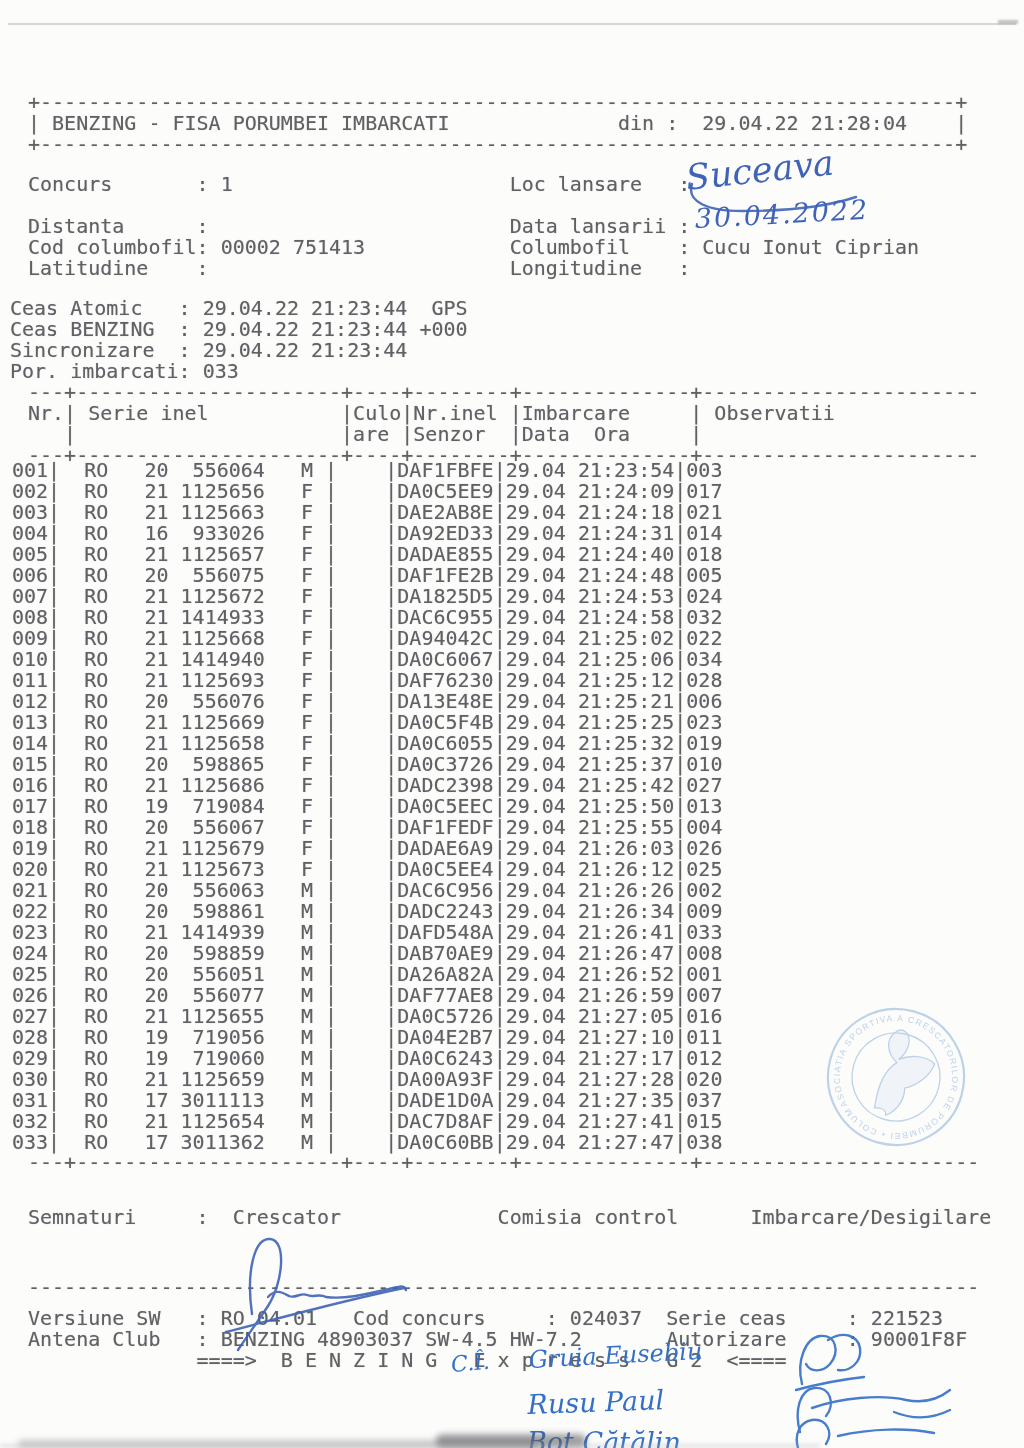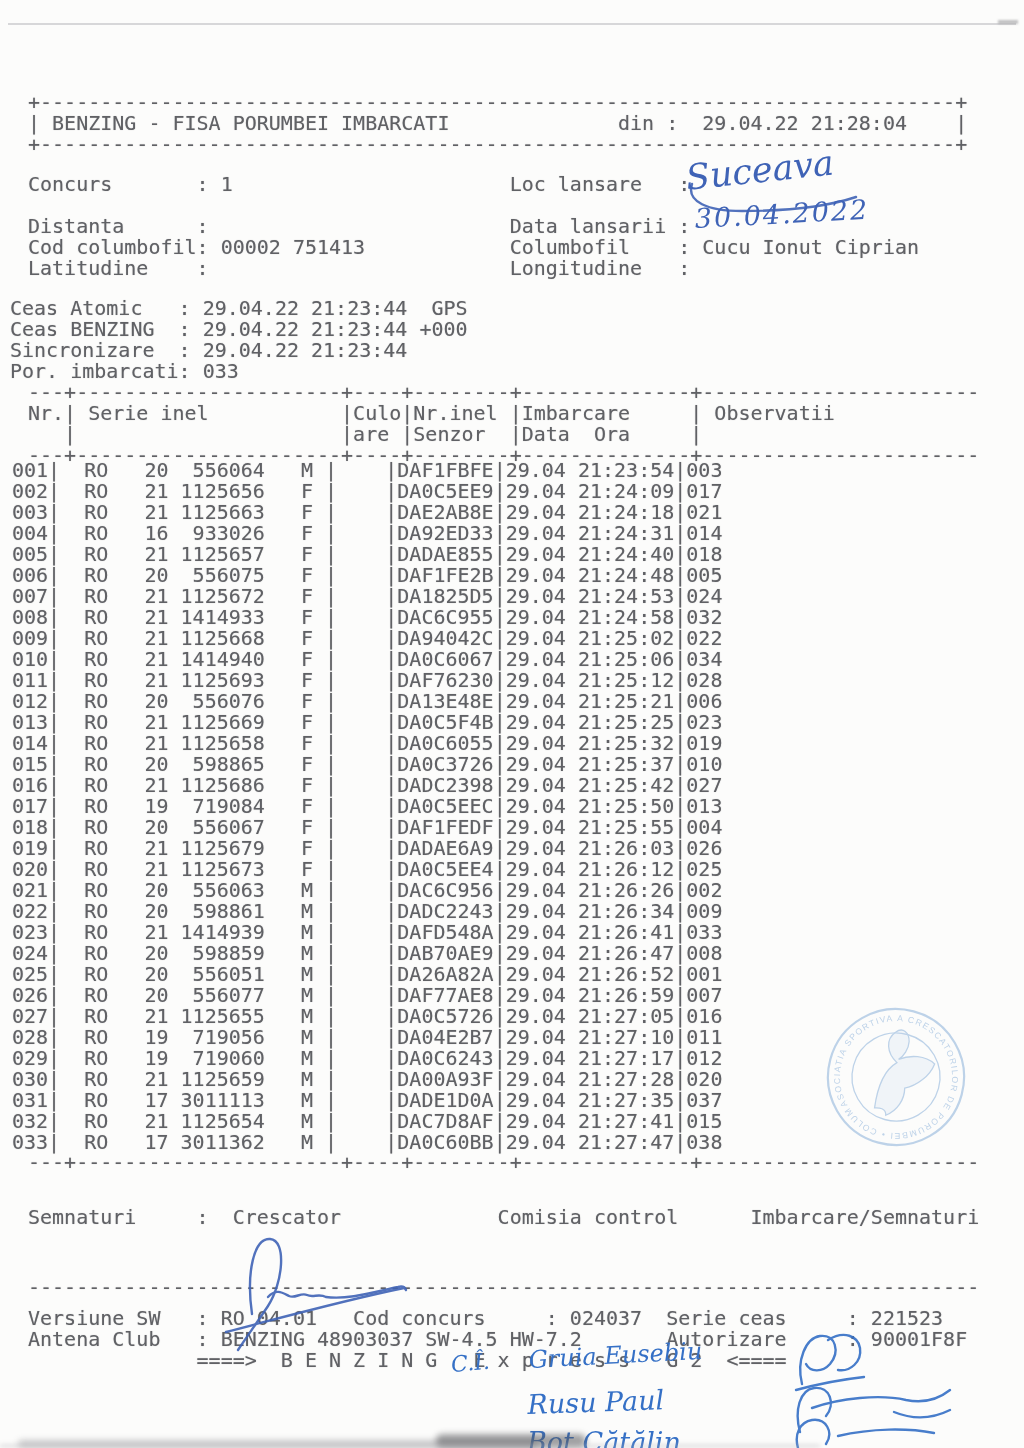--- a/index.html
+++ b/index.html
@@ -80,21 +80,21 @@
 025|  RO   20  556051   M |    |DA26A82A|29.04 21:26:52|001
 026|  RO   20  556077   M |    |DAF77AE8|29.04 21:26:59|007
 027|  RO   21 1125655   M |    |DA0C5726|29.04 21:27:05|016
 028|  RO   19  719056   M |    |DA04E2B7|29.04 21:27:10|011
 029|  RO   19  719060   M |    |DA0C6243|29.04 21:27:17|012
 030|  RO   21 1125659   M |    |DA00A93F|29.04 21:27:28|020
 031|  RO   17 3011113   M |    |DADE1D0A|29.04 21:27:35|037
 032|  RO   21 1125654   M |    |DAC7D8AF|29.04 21:27:41|015
 033|  RO   17 3011362   M |    |DA0C60BB|29.04 21:27:47|038</pre>
   <pre class="mono" style="left:28px;top:1152px">---+----------------------+----+--------+--------------+-----------------------</pre>
-  <pre class="mono" style="left:28px;top:1207px">Semnaturi     :  Crescator             Comisia control      Imbarcare/Semnaturi</pre>
+  <pre class="mono" style="left:28px;top:1207px">Semnaturi     :  Crescator             Comisia control      Imbarcare/Desigilare</pre>
   <pre class="mono" style="left:28px;top:1277px">-------------------------------------------------------------------------------</pre>
   <pre class="mono" style="left:28px;top:1308px">Versiune SW   : RO 04.01   Cod concurs     : 024037  Serie ceas     : 221523
 Antena Club   : BENZING 48903037 SW-4.5 HW-7.2       Autorizare     : 90001F8F
               ====&gt;  B E N Z I N G   E x p r e s s   G 2  &lt;====</pre>
 
   <span class="hw" style="left:684px;top:158px;font-size:35px;transform:rotate(-6deg);">Suceava</span>
   <span class="hw" style="left:694px;top:203px;font-size:27px;letter-spacing:2px;transform:rotate(-3deg);">30.04.2022</span>
   <span class="hw pen2" style="left:450px;top:1352px;font-size:22px;transform:rotate(-5deg);">C.Î.</span>
   <span class="hw pen2" style="left:528px;top:1346px;font-size:24px;transform:rotate(-3deg);">Gruia Eusebiu</span>
   <span class="hw pen2" style="left:527px;top:1389px;font-size:27px;transform:rotate(-2deg);">Rusu Paul</span>

